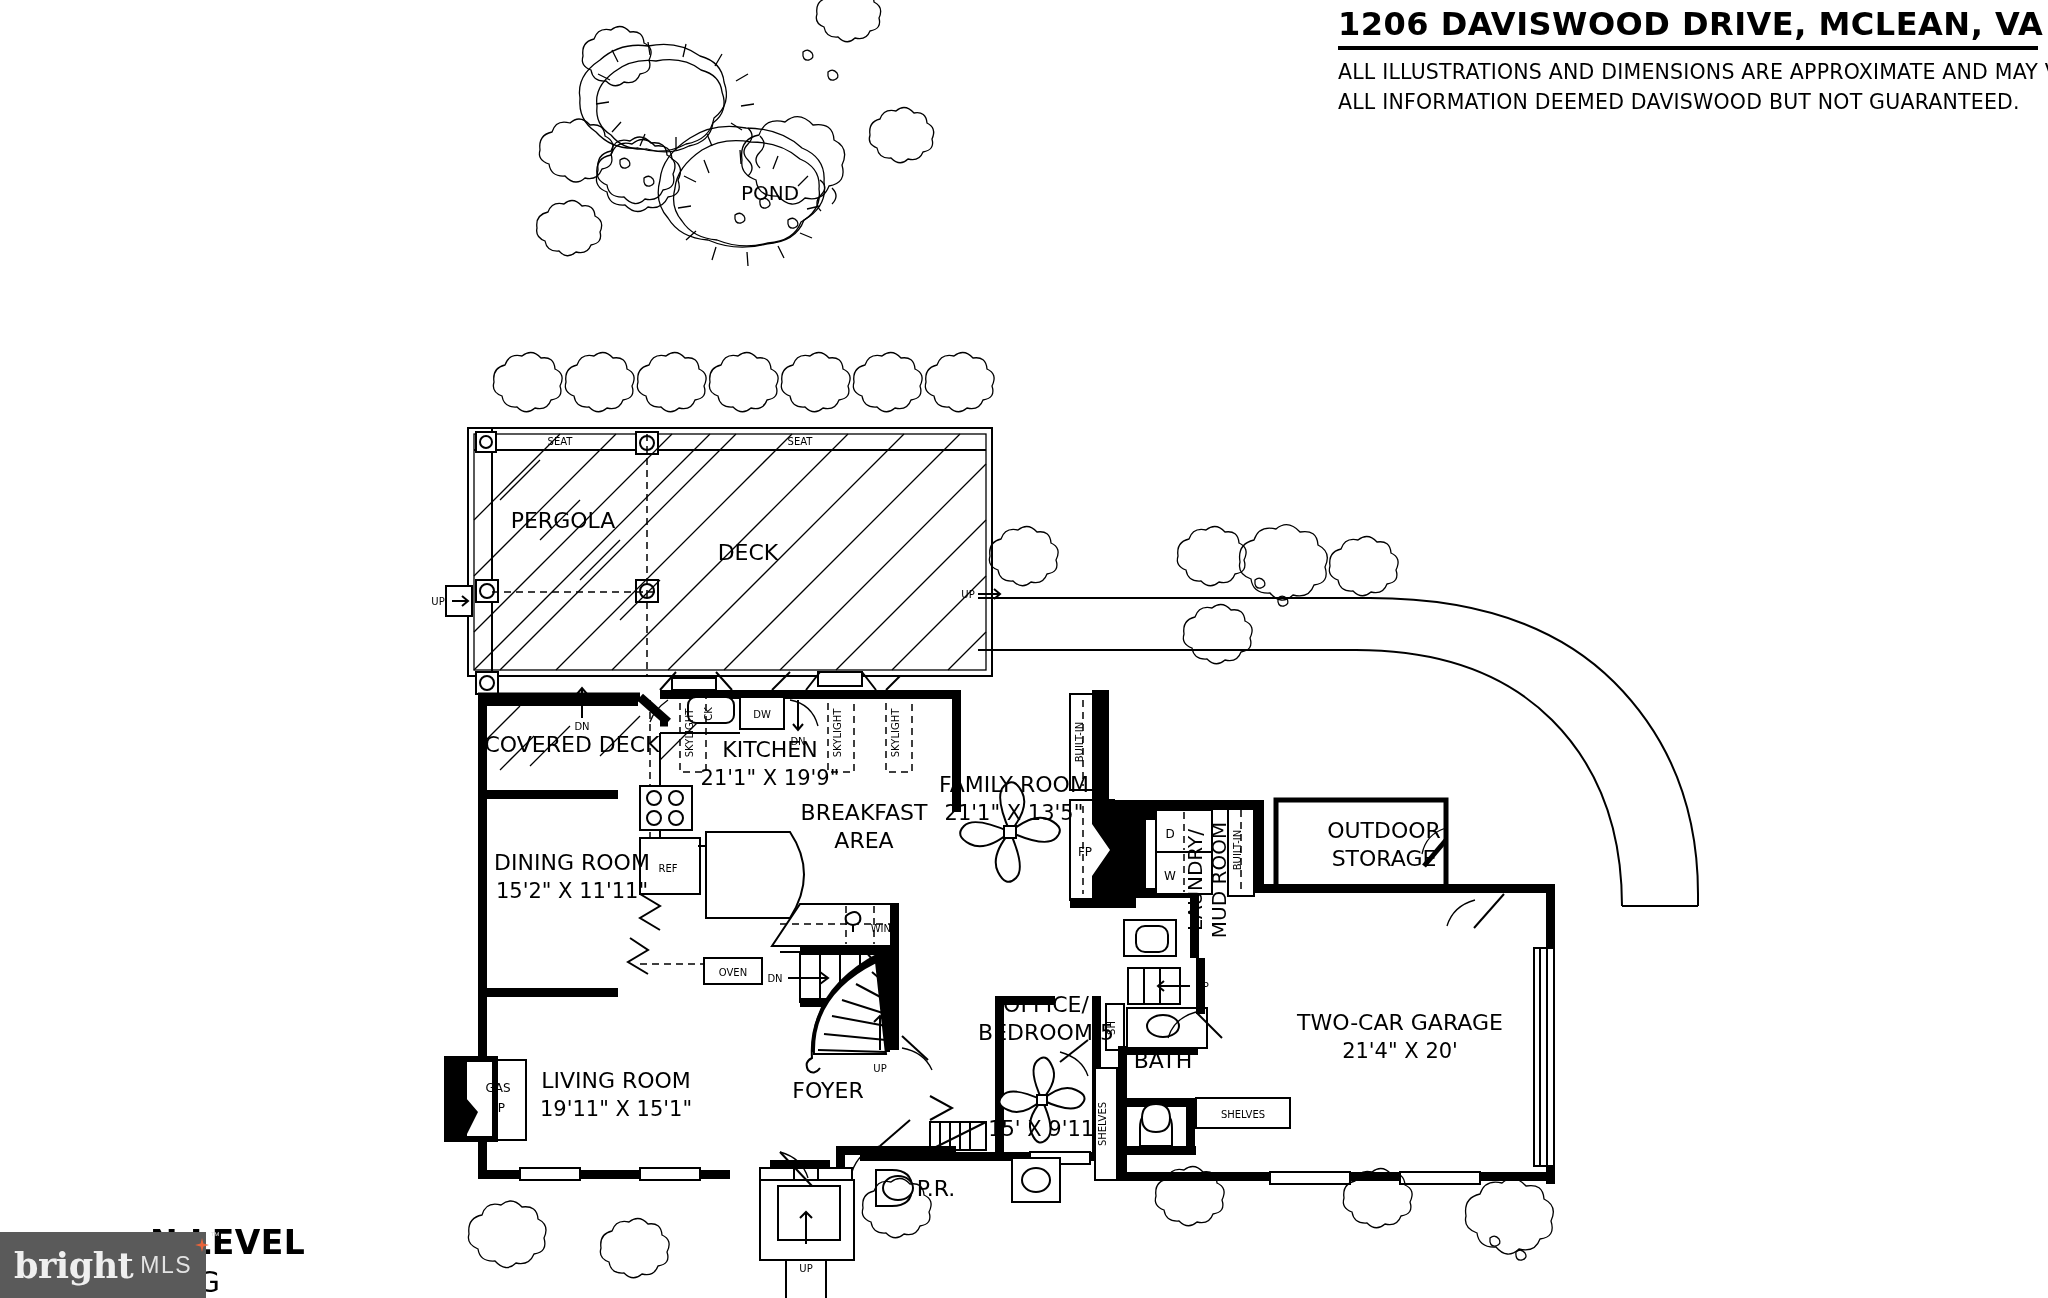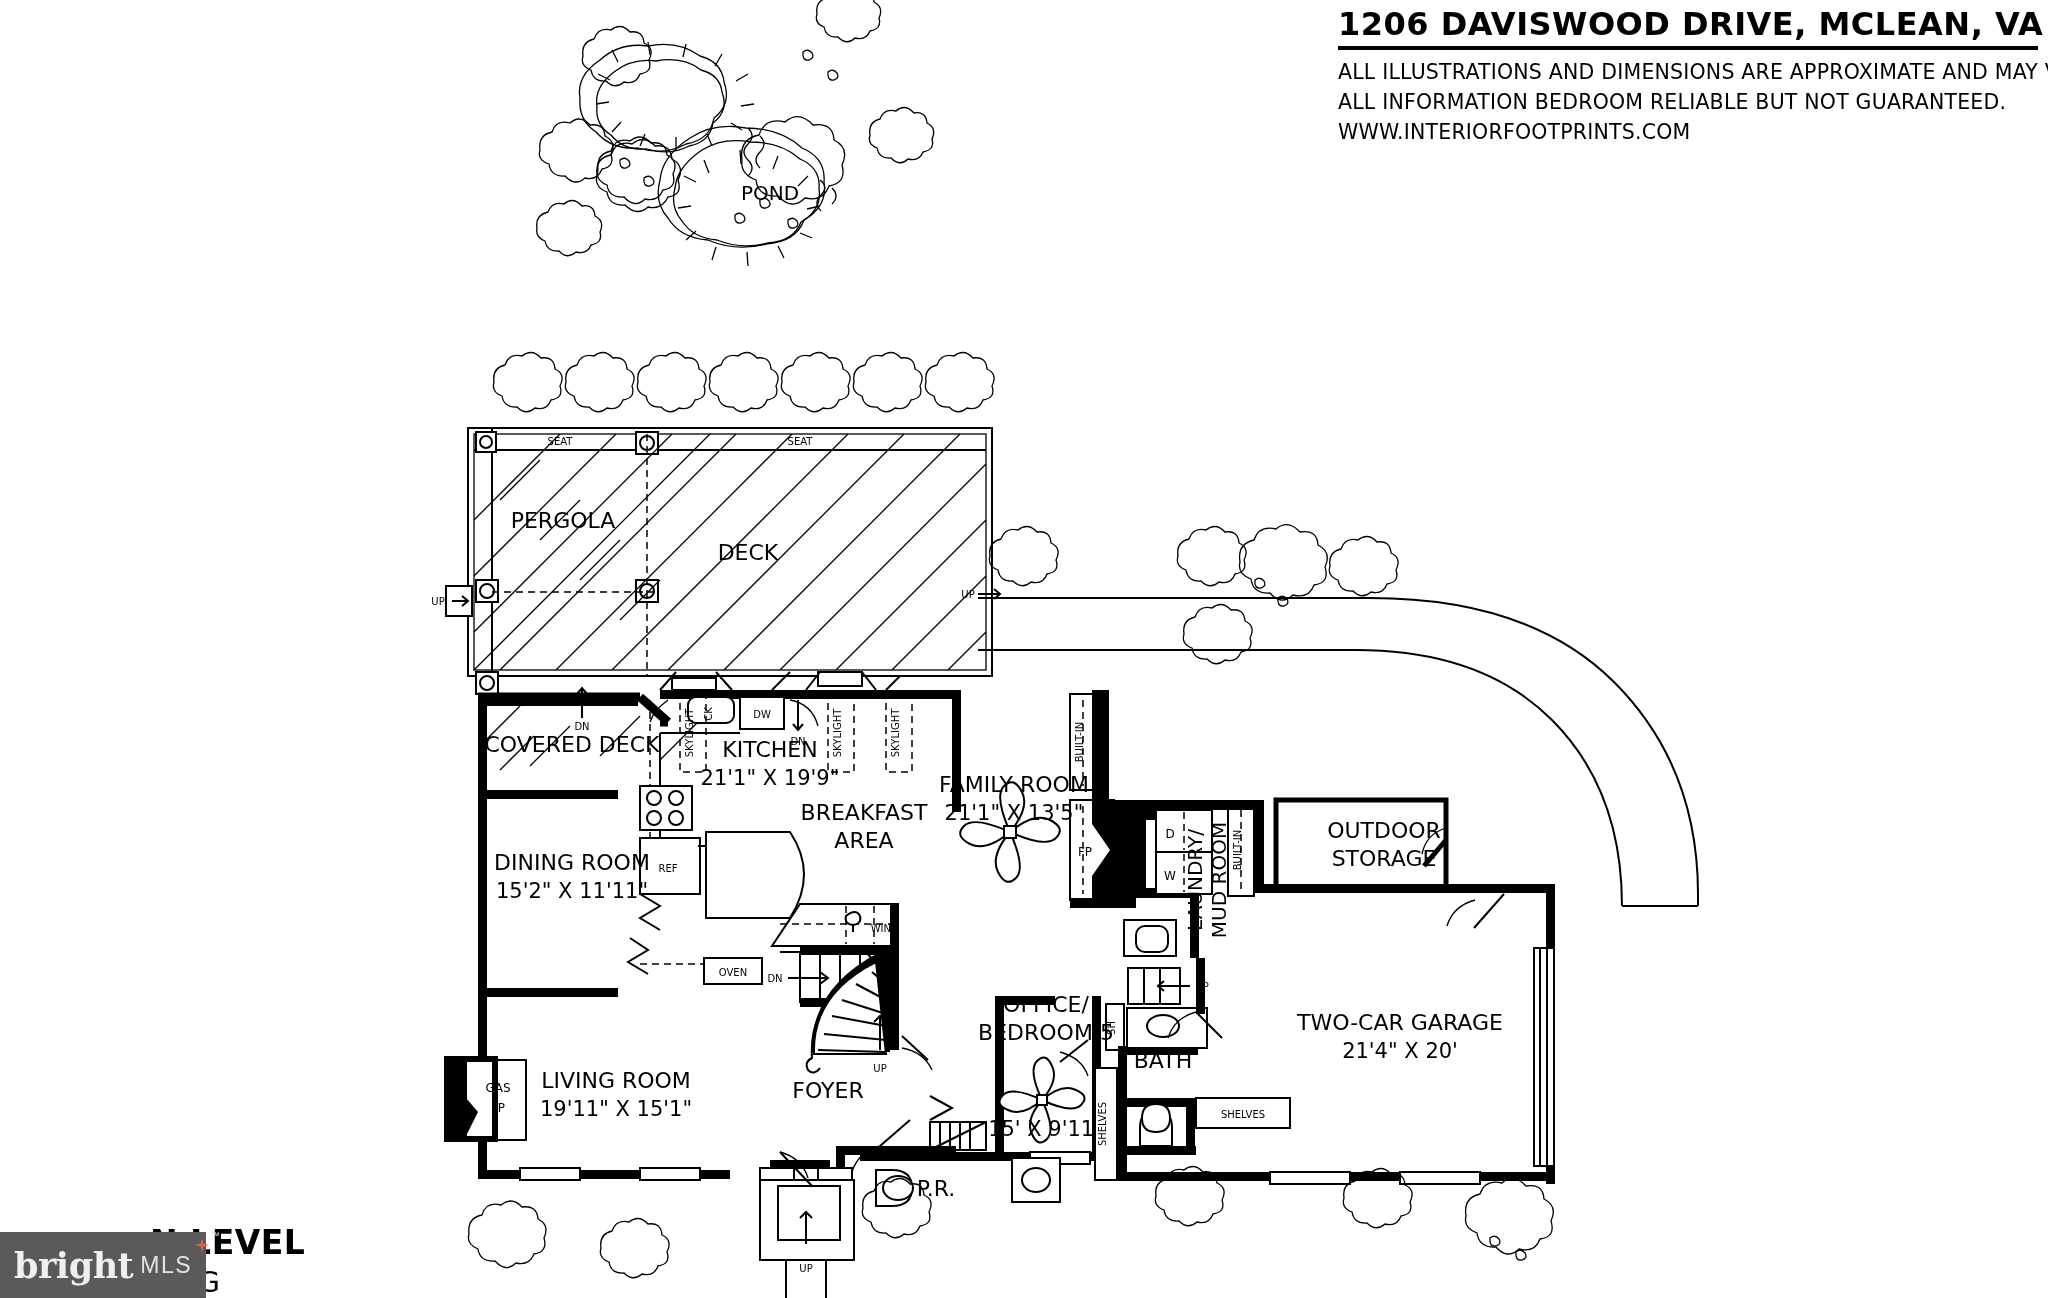--- a/index.html
+++ b/index.html
@@ -128,22 +128,21 @@
   .nofill    { fill:none; }
   .whitefill { fill:#fff; }
 </style>
 </head>
 <body>
 
 <div id="header-block">
   <div id="header-title">1206 DAVISWOOD DRIVE, MCLEAN, VA</div>
   <div id="header-rule"></div>
   <div class="header-line">ALL ILLUSTRATIONS AND DIMENSIONS ARE APPROXIMATE AND MAY VARY</div>
-  <div class="header-line">ALL INFORMATION BEDROOM RELIABLE BUT NOT GUARANTEED.</div>
-  <div class="header-line">WWW.INTERIORFOOTPRINTS.COM</div>
+  <div class="header-line">ALL INFORMATION DEEMED DAVISWOOD BUT NOT GUARANTEED.</div>
 </div>
 
 <svg id="plan-svg" viewBox="0 0 2048 1298">
 
   <g>
 
     <path class="wall-hair" d="M600 60 q20-18 48-14 q30-6 52 10 q22 6 24 26 q8 22-10 36 q-4 22-28 26 q-22 12-48 4 q-26 2-42-16 q-18-12-16-34 q-4-22 20-38z"></path>
     <path class="wall-hair" d="M614 72 q18-14 42-11 q27-5 45 9 q19 5 21 22 q7 19-9 31 q-3 19-24 23 q-19 10-42 3 q-23 2-36-14 q-16-10-14-29 q-3-19 17-34z"></path>
     <path class="wall-hair" d="M690 138 q24-16 56-10 q34 0 56 20 q24 10 22 34 q4 24-20 38 q-8 22-38 24 q-30 8-58-4 q-28-2-40-22 q-14-16-8-38 q2-24 30-42z"></path>
     <path class="wall-hair" d="M702 150 q21-13 49-8 q30 0 49 17 q21 9 19 30 q3 21-18 33 q-7 19-33 21 q-26 7-51-3 q-24-2-35-19 q-12-14-7-33 q2-21 27-38z"></path>

